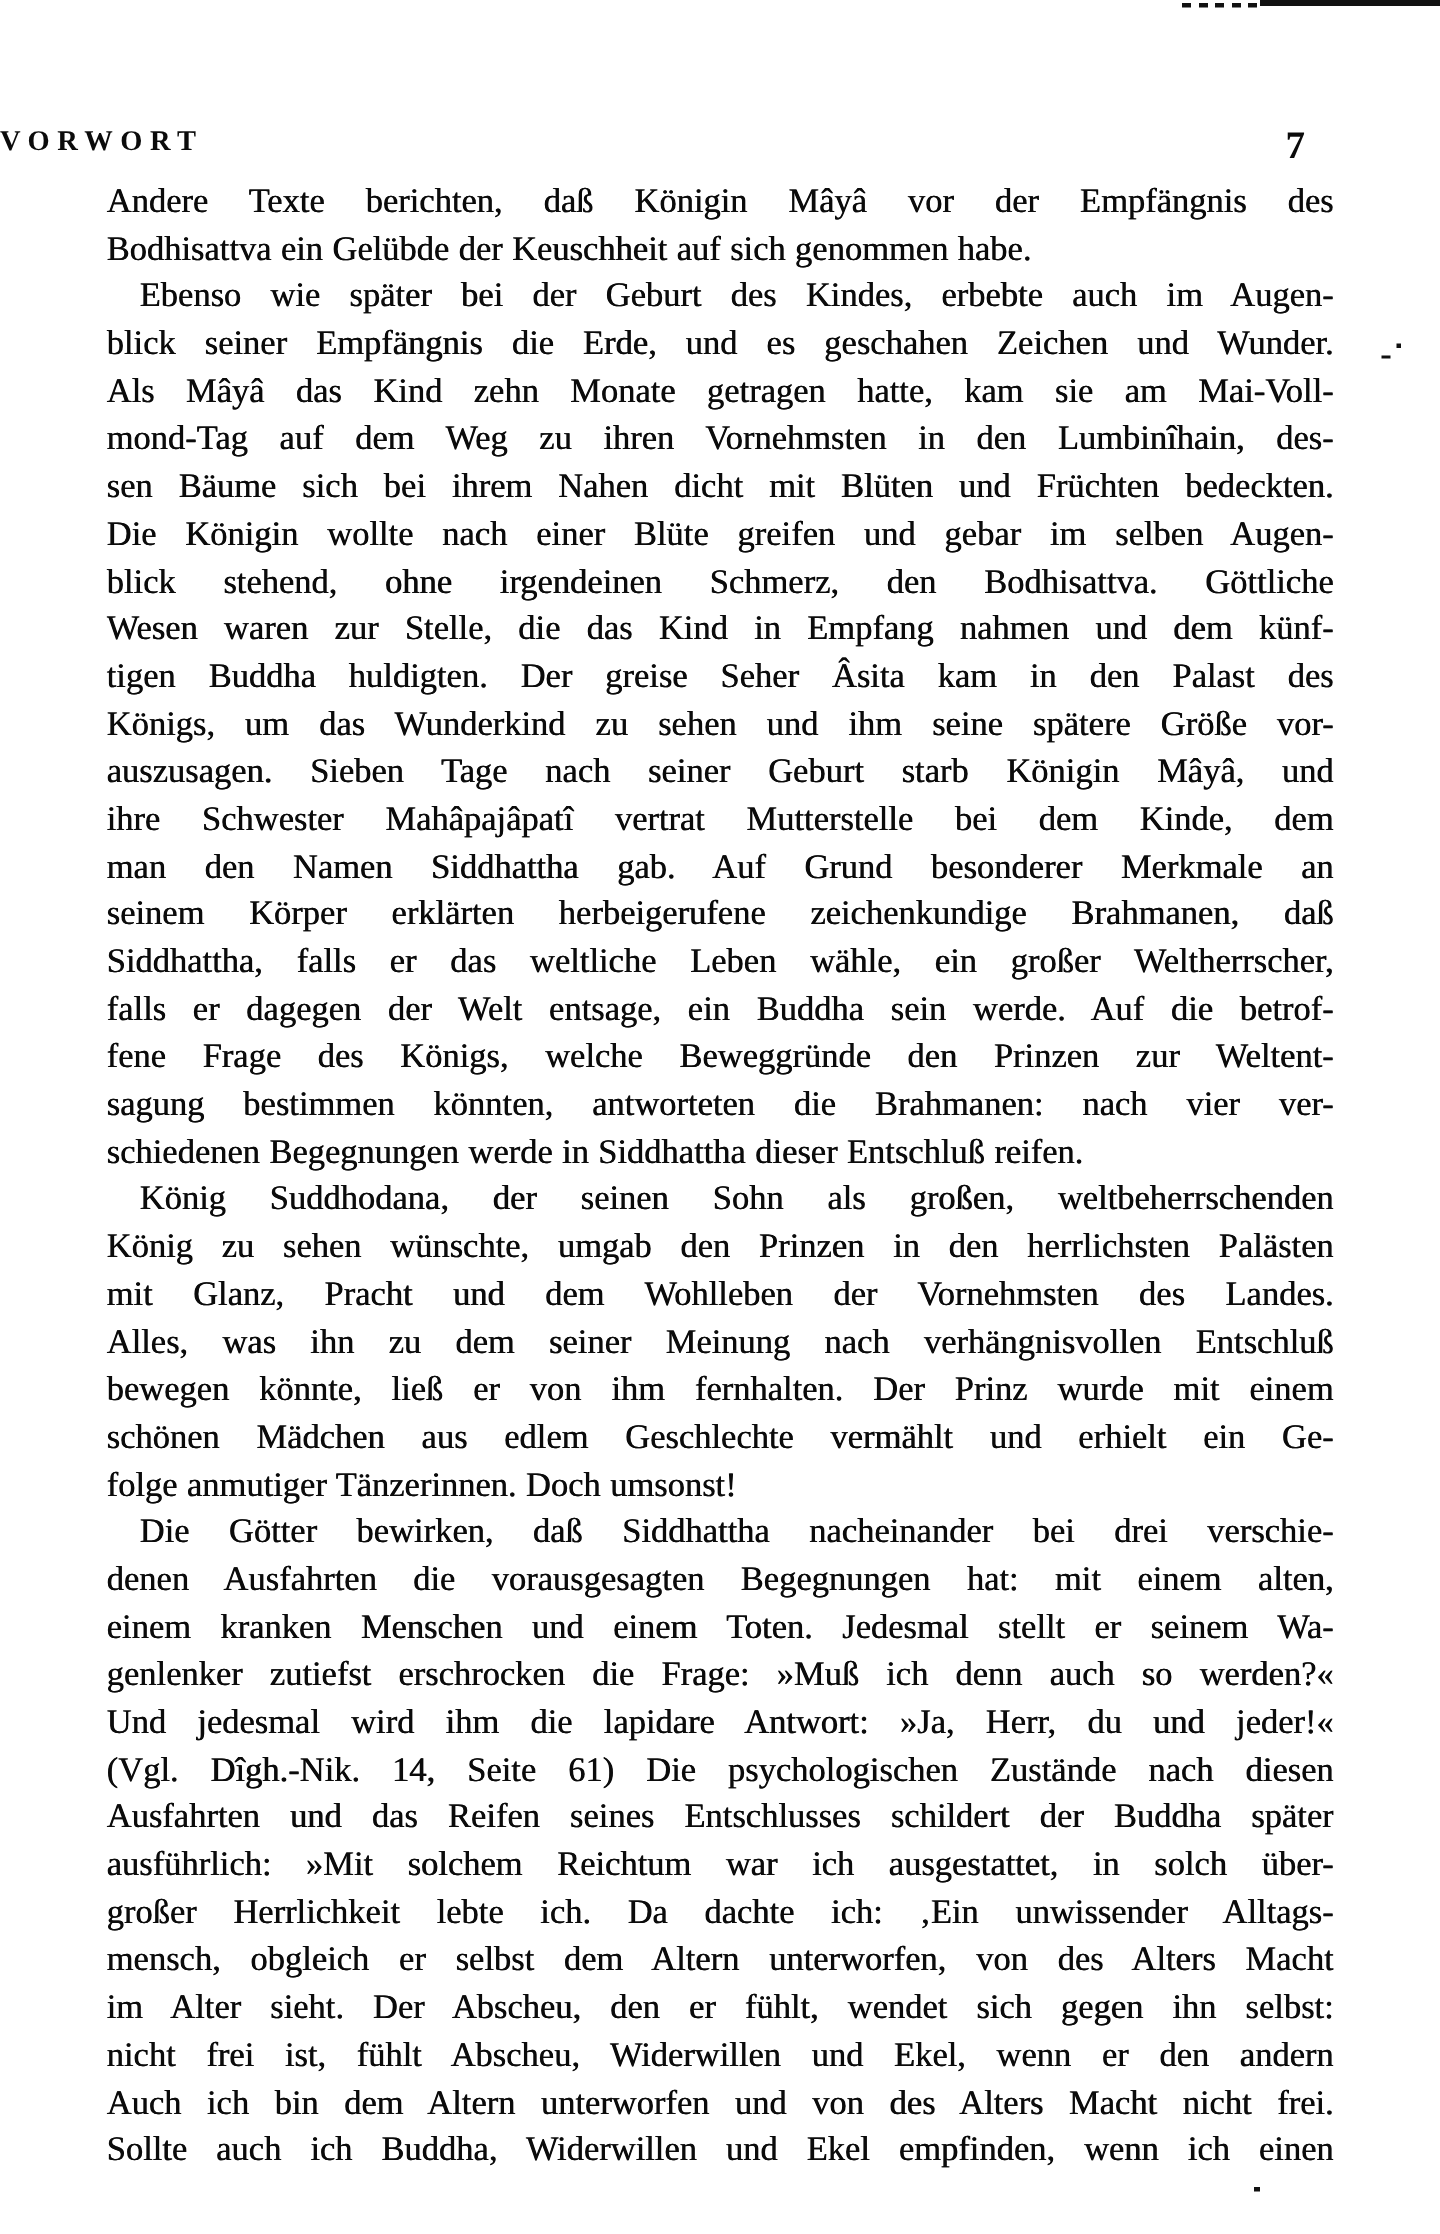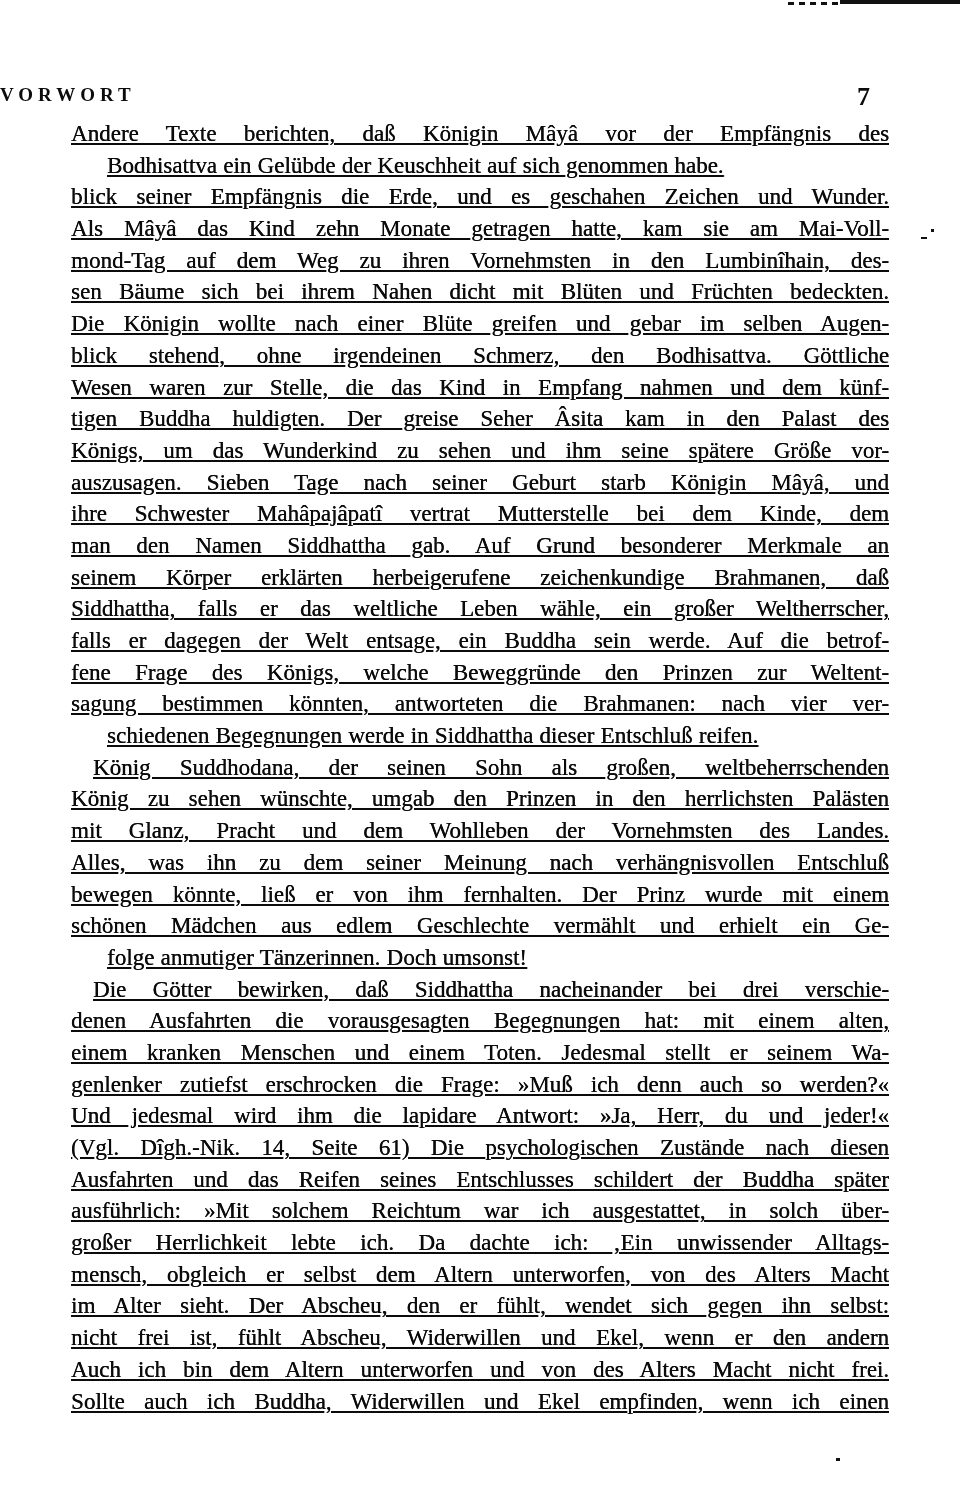--- a/index.html
+++ b/index.html
@@ -75,25 +75,23 @@
     margin: 0;
     padding: 0;
     font-size: 23px;
     line-height: 31.7px;
     height: 31.7px;
     overflow: hidden;
     text-align: justify;
     text-align-last: justify;
     word-spacing: 0.5px;
     text-shadow: 0.35px 0 0 currentColor;
-    text-decoration: underline;
   }
   .text-block p.line.pend {
     text-align-last: left;
-    margin-left: 36px;
   }
   .text-block p.line.first {
     text-indent: 22px;
   }
 </style>
 </head>
 <body>
 
 <div class="page">
 
@@ -104,20 +102,21 @@
   <span class="speck speck-c"></span>
 
   <header class="page-header">
     <span class="running-title">VORWORT</span>
     <span class="page-number">7</span>
   </header>
 
   <main class="text-block" id="text-block">
       <p class="line">Andere Texte berichten, daß Königin Mâyâ vor der Empfängnis des</p>
       <p class="line pend">Bodhisattva ein Gelübde der Keuschheit auf sich genommen habe.</p>
+      <p class="line first">Ebenso wie später bei der Geburt des Kindes, erbebte auch im Augen-</p>
       <p class="line">blick seiner Empfängnis die Erde, und es geschahen Zeichen und Wunder.</p>
       <p class="line">Als Mâyâ das Kind zehn Monate getragen hatte, kam sie am Mai-Voll-</p>
       <p class="line">mond-Tag auf dem Weg zu ihren Vornehmsten in den Lumbinîhain, des-</p>
       <p class="line">sen Bäume sich bei ihrem Nahen dicht mit Blüten und Früchten bedeckten.</p>
       <p class="line">Die Königin wollte nach einer Blüte greifen und gebar im selben Augen-</p>
       <p class="line">blick stehend, ohne irgendeinen Schmerz, den Bodhisattva. Göttliche</p>
       <p class="line">Wesen waren zur Stelle, die das Kind in Empfang nahmen und dem künf-</p>
       <p class="line">tigen Buddha huldigten. Der greise Seher Âsita kam in den Palast des</p>
       <p class="line">Königs, um das Wunderkind zu sehen und ihm seine spätere Größe vor-</p>
       <p class="line">auszusagen. Sieben Tage nach seiner Geburt starb Königin Mâyâ, und</p>

